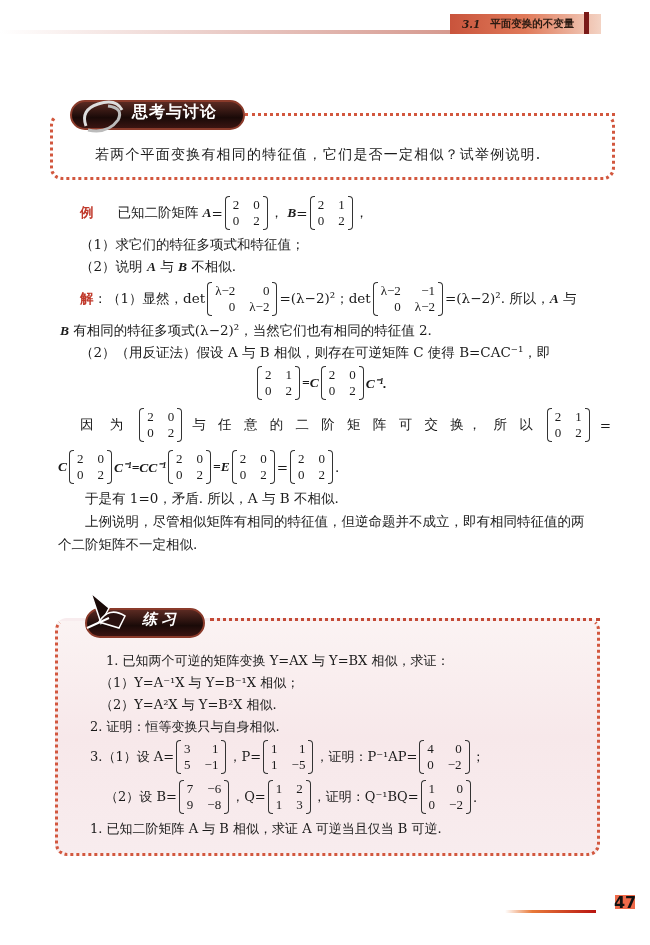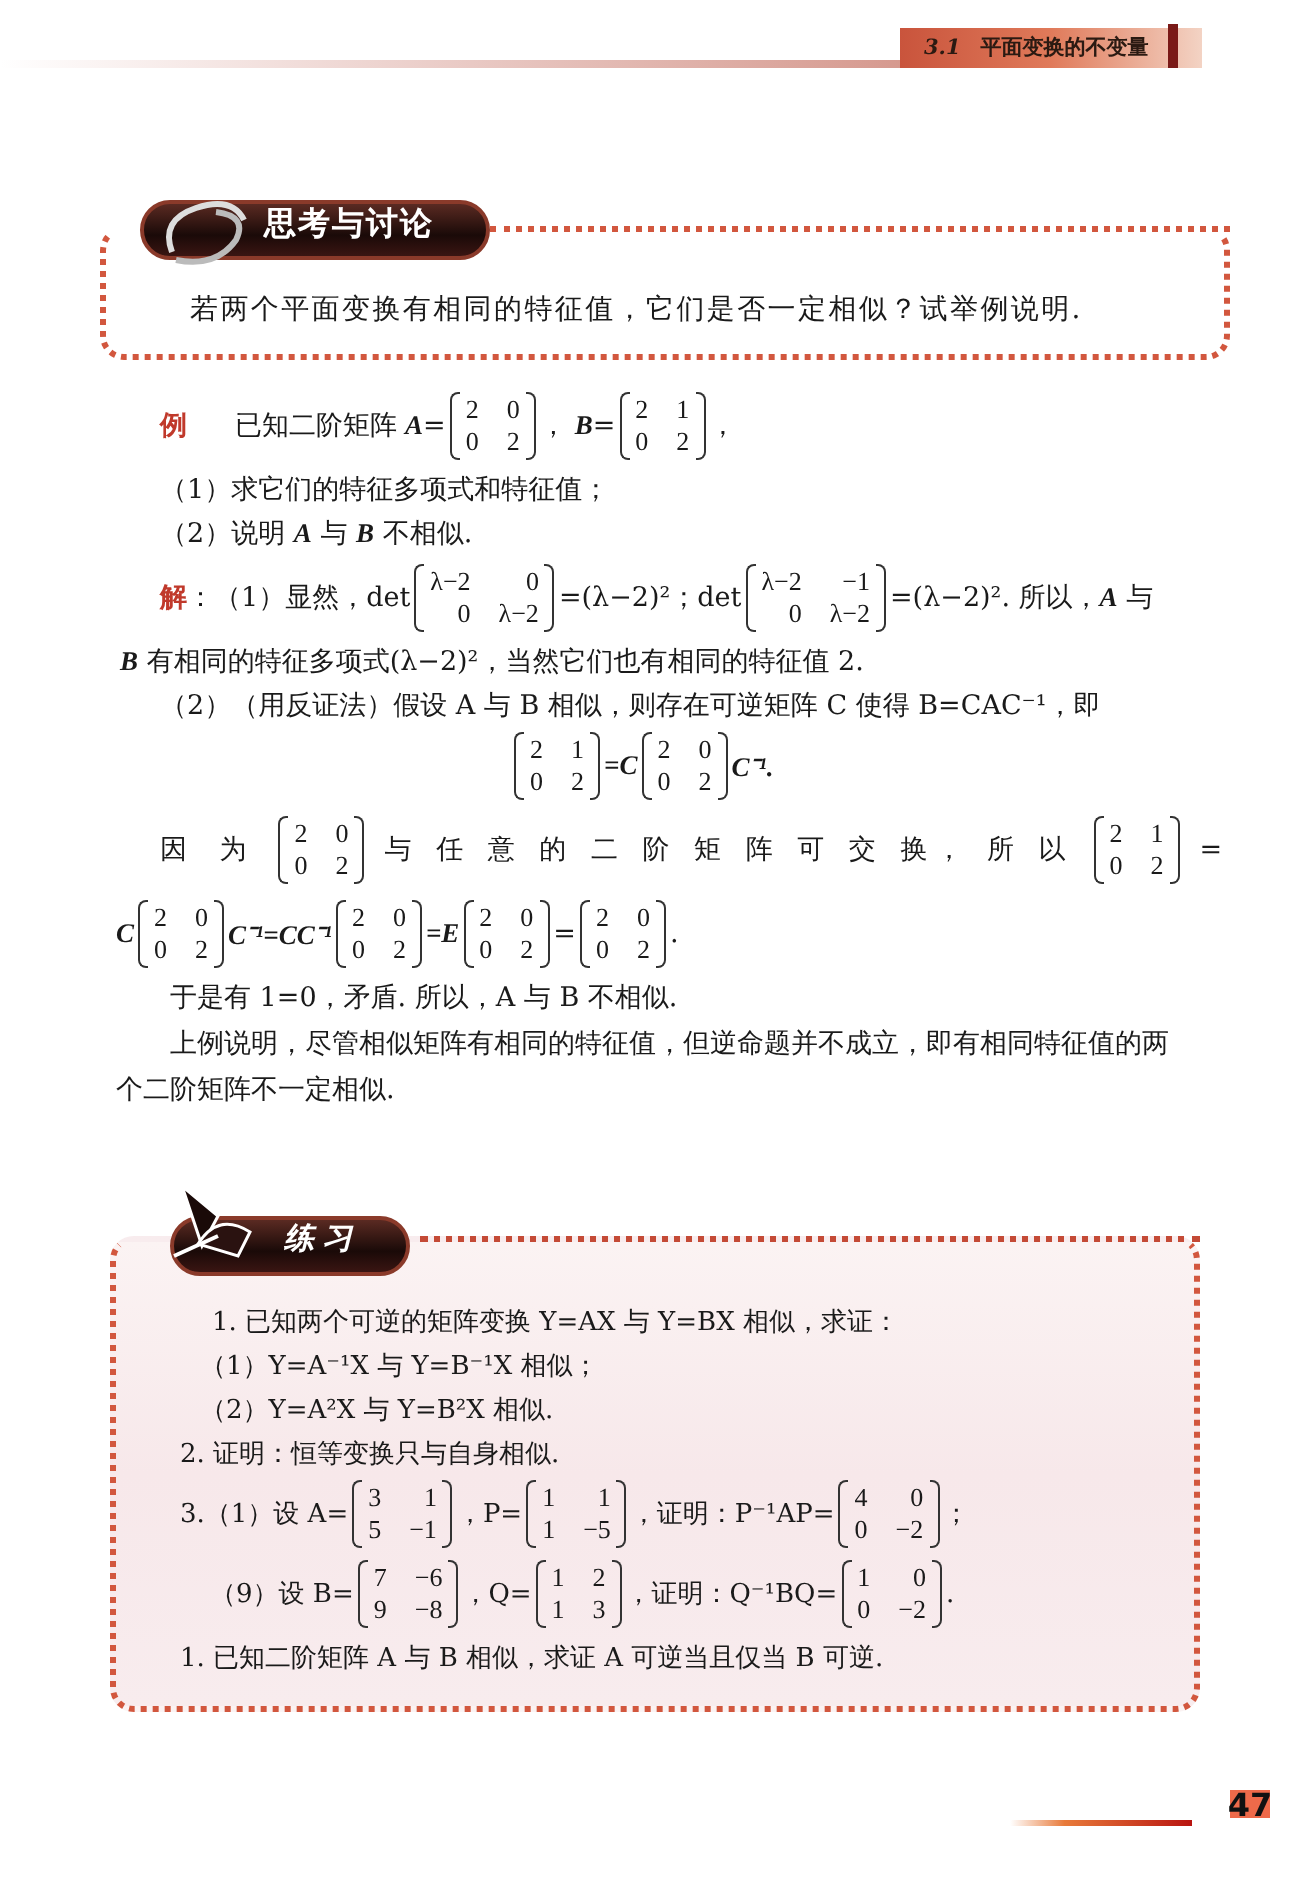--- a/index.html
+++ b/index.html
@@ -280,21 +280,21 @@
         <span>0</span>
     <span>0</span>
         <span>−2</span>
       </span>
       <span class="br r"></span>
     </span>
   <span>；</span>
 </div>
 
 <div class="line" style="left:105px; top:780px; font-size:13px;">
-  <span>（9）设 B=</span>
+  <span>（2）设 B=</span>
   <span class="mat">
       <span class="br l"></span>
       <span class="grid">
     <span>7</span>
         <span>−6</span>
     <span>9</span>
         <span>−8</span>
       </span>
       <span class="br r"></span>
     </span>

